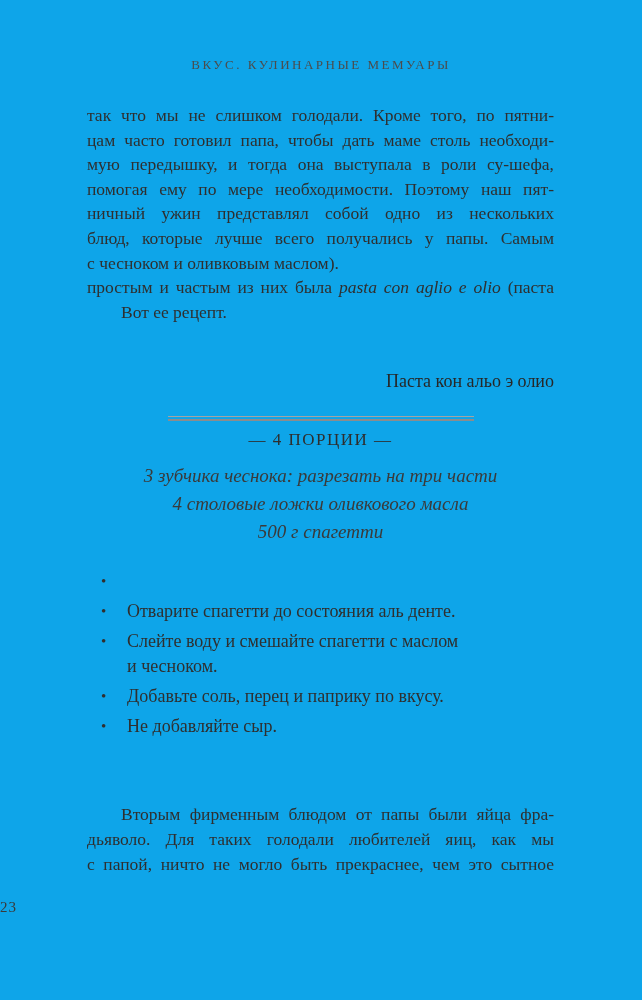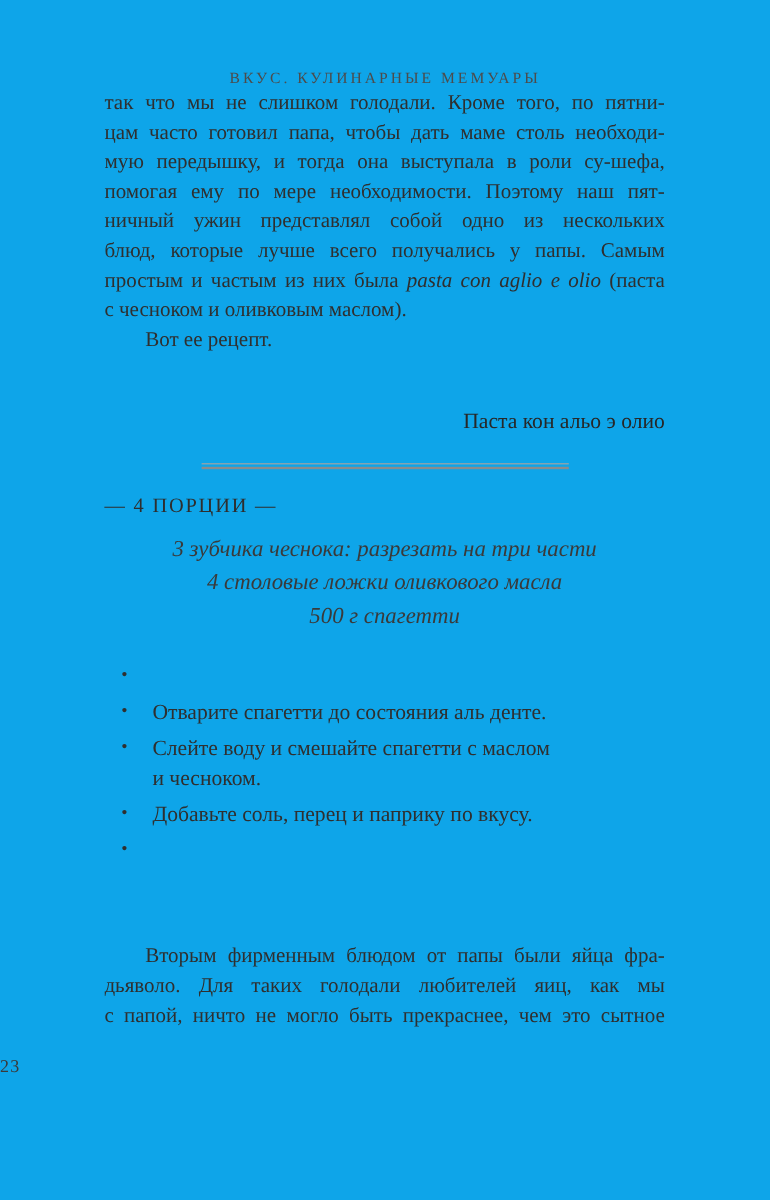--- a/index.html
+++ b/index.html
@@ -18,21 +18,21 @@
     text-align: center;
     font-size: 13px;
     line-height: 16px;
     letter-spacing: 2.5px;
     color: #4c4c4c;
   }
   .text-block {
     margin-left: 87px;
     width: 467px;
   }
-  .body-para { }
+  .body-para { margin-top: 30px; }
   .bline {
     font-size: 17.5px;
     line-height: 24.6px;
     height: 24.6px;
     overflow: hidden;
     white-space: normal;
   }
   .j { text-align: justify; text-align-last: justify; -moz-text-align-last: justify; }
   .indent { text-indent: 34px; }
   .it { font-style: italic; }
@@ -45,22 +45,22 @@
     color: #272727;
   }
   .double-rule {
     margin: 18px auto 0 auto;
     width: 306px;
     height: 2px;
     border-top: 1px solid #a3a3a3;
     border-bottom: 2px solid #8c8c8c;
   }
   .servings {
-    margin-top: 20px;
-    text-align: left;
+    margin-top: 8px;
+    text-align: center;
     font-size: 17px;
     line-height: 22px;
     letter-spacing: 1.5px;
     color: #2e2e2e;
   }
   .ingredients { margin-top: 11px; }
   .ingredient {
     text-align: center;
     font-style: italic;
     font-size: 19px;
@@ -107,22 +107,22 @@
 
   <div class="text-block">
 
     <div class="body-para">
       <div class="bline j">так что мы не слишком голодали. Кроме того, по пятни-</div>
       <div class="bline j">цам часто готовил папа, чтобы дать маме столь необходи-</div>
       <div class="bline j">мую передышку, и тогда она выступала в роли су-шефа,</div>
       <div class="bline j">помогая ему по мере необходимости. Поэтому наш пят-</div>
       <div class="bline j">ничный ужин представлял собой одно из нескольких</div>
       <div class="bline j">блюд, которые лучше всего получались у папы. Самым</div>
+      <div class="bline">с чесноком и оливковым маслом).</div>
       <div class="bline j"><span>простым и частым из них была </span><span class="it">pasta con aglio e olio</span><span> (паста</span></div>
-      <div class="bline">с чесноком и оливковым маслом).</div>
       <div class="bline indent">Вот ее рецепт.</div>
     </div>
 
     <h2 class="recipe-title">Паста кон альо э олио</h2>
 
     <div class="double-rule"></div>
 
     <div class="servings">— 4 ПОРЦИИ —</div>
 
     <div class="ingredients">
@@ -143,20 +143,21 @@
           <span class="bullet-marker">•</span>
           <span class="step-text">Слейте воду и смешайте спагетти с маслом
 и чесноком.</span>
         </li>
       <li>
           <span class="bullet-marker">•</span>
           <span class="step-text">Добавьте соль, перец и паприку по вкусу.</span>
         </li>
       <li>
           <span class="bullet-marker">•</span>
+          <span class="step-text">Не добавляйте сыр.</span>
         </li>
     </ul>
 
     <div class="final-para">
       <div class="bline j indent">Вторым фирменным блюдом от папы были яйца фра-</div>
       <div class="bline j">дьяволо. Для таких голодали любителей яиц, как мы</div>
       <div class="bline j">с папой, ничто не могло быть прекраснее, чем это сытное</div>
     </div>
 
   </div>

